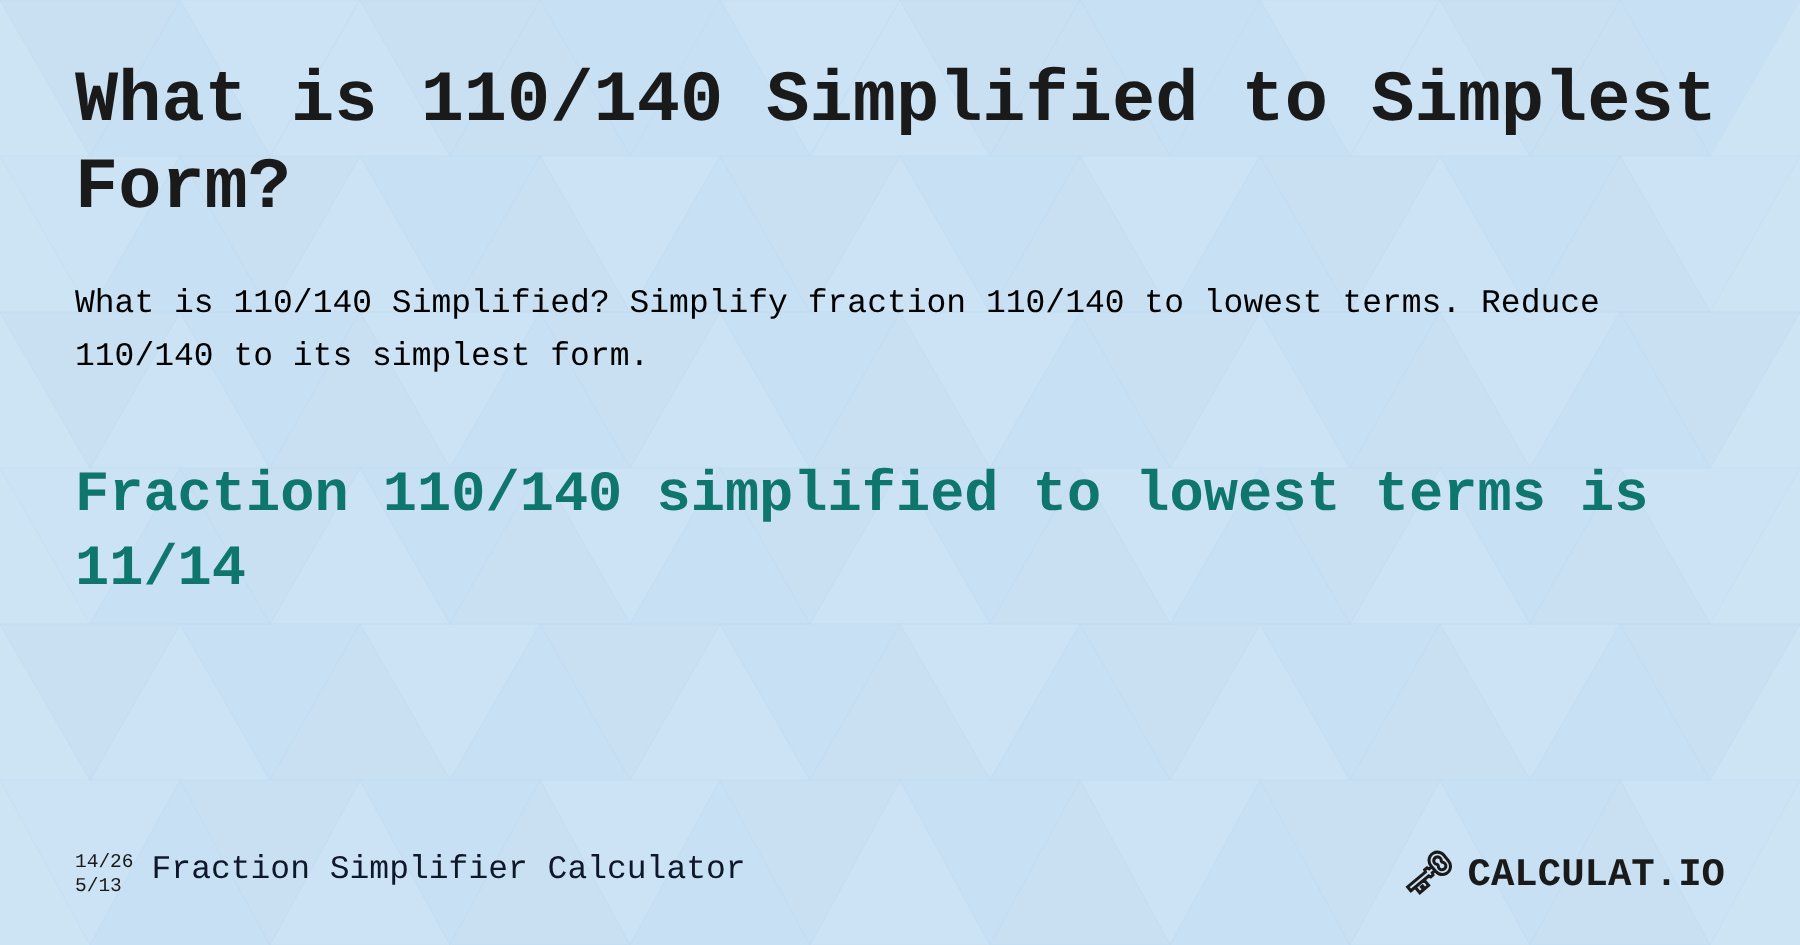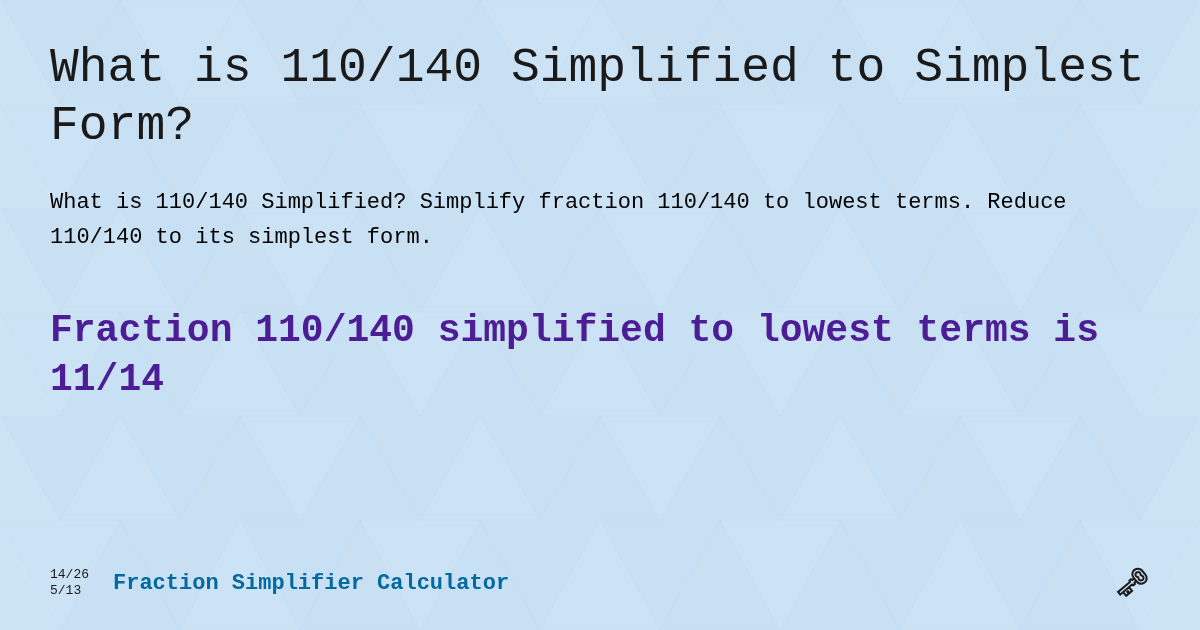--- a/index.html
+++ b/index.html
@@ -26,69 +26,69 @@
       flex-direction: column;
       justify-content: space-between;
     }
 
     .main-content {
       flex: 1;
     }
 
     .title {
       font-size: 48px;
-      font-weight: 400;
+      font-weight: 700;
       color: #1a1a1a;
       line-height: 1.2;
       margin-bottom: 30px;
       font-family: 'Courier New', Courier, monospace;
     }
 
     .description {
       font-size: 22px;
       color: #000000;
       line-height: 1.6;
       margin-bottom: 50px;
       font-family: 'Courier New', Courier, monospace;
     }
 
     .result {
       font-size: 38px;
       font-weight: 900;
-      color: #4c1d95;
+      color: #0f766e;
       line-height: 1.3;
       font-family: 'Courier New', Courier, monospace;
     }
 
     .footer {
       display: flex;
       align-items: center;
       justify-content: space-between;
       padding-top: 10px;
     }
 
     .footer-left {
       display: flex;
-      align-items: center;
-      gap: 24px;
+      align-items: flex-start;
+      gap: 12px;
     }
 
     .fraction-stack {
       display: flex;
       flex-direction: column;
       font-size: 13px;
       font-family: 'Courier New', Courier, monospace;
       color: #1a1a1a;
       line-height: 1.2;
     }
 
     .footer-title {
       font-size: 22px;
-      font-weight: 700;
-      color: #0369a1;
+      font-weight: 400;
+      color: #0f172a;
       font-family: 'Courier New', Courier, monospace;
     }
 
     .footer-logo {
       display: flex;
       align-items: center;
       gap: 8px;
       font-size: 26px;
       font-weight: 700;
       color: #1a1a1a;
@@ -247,15 +247,16 @@
     <div class="footer-left">
       <div class="fraction-stack">
         <span>14/26</span>
         <span>5/13</span>
       </div>
       <span class="footer-title">Fraction Simplifier Calculator</span>
     </div>
 
     <div class="footer-logo">
       <span style="font-size:28px;">🗝</span>
+      <span>CALCULAT.IO</span>
     </div>
   </div>
 </div>
 
 </body></html>

